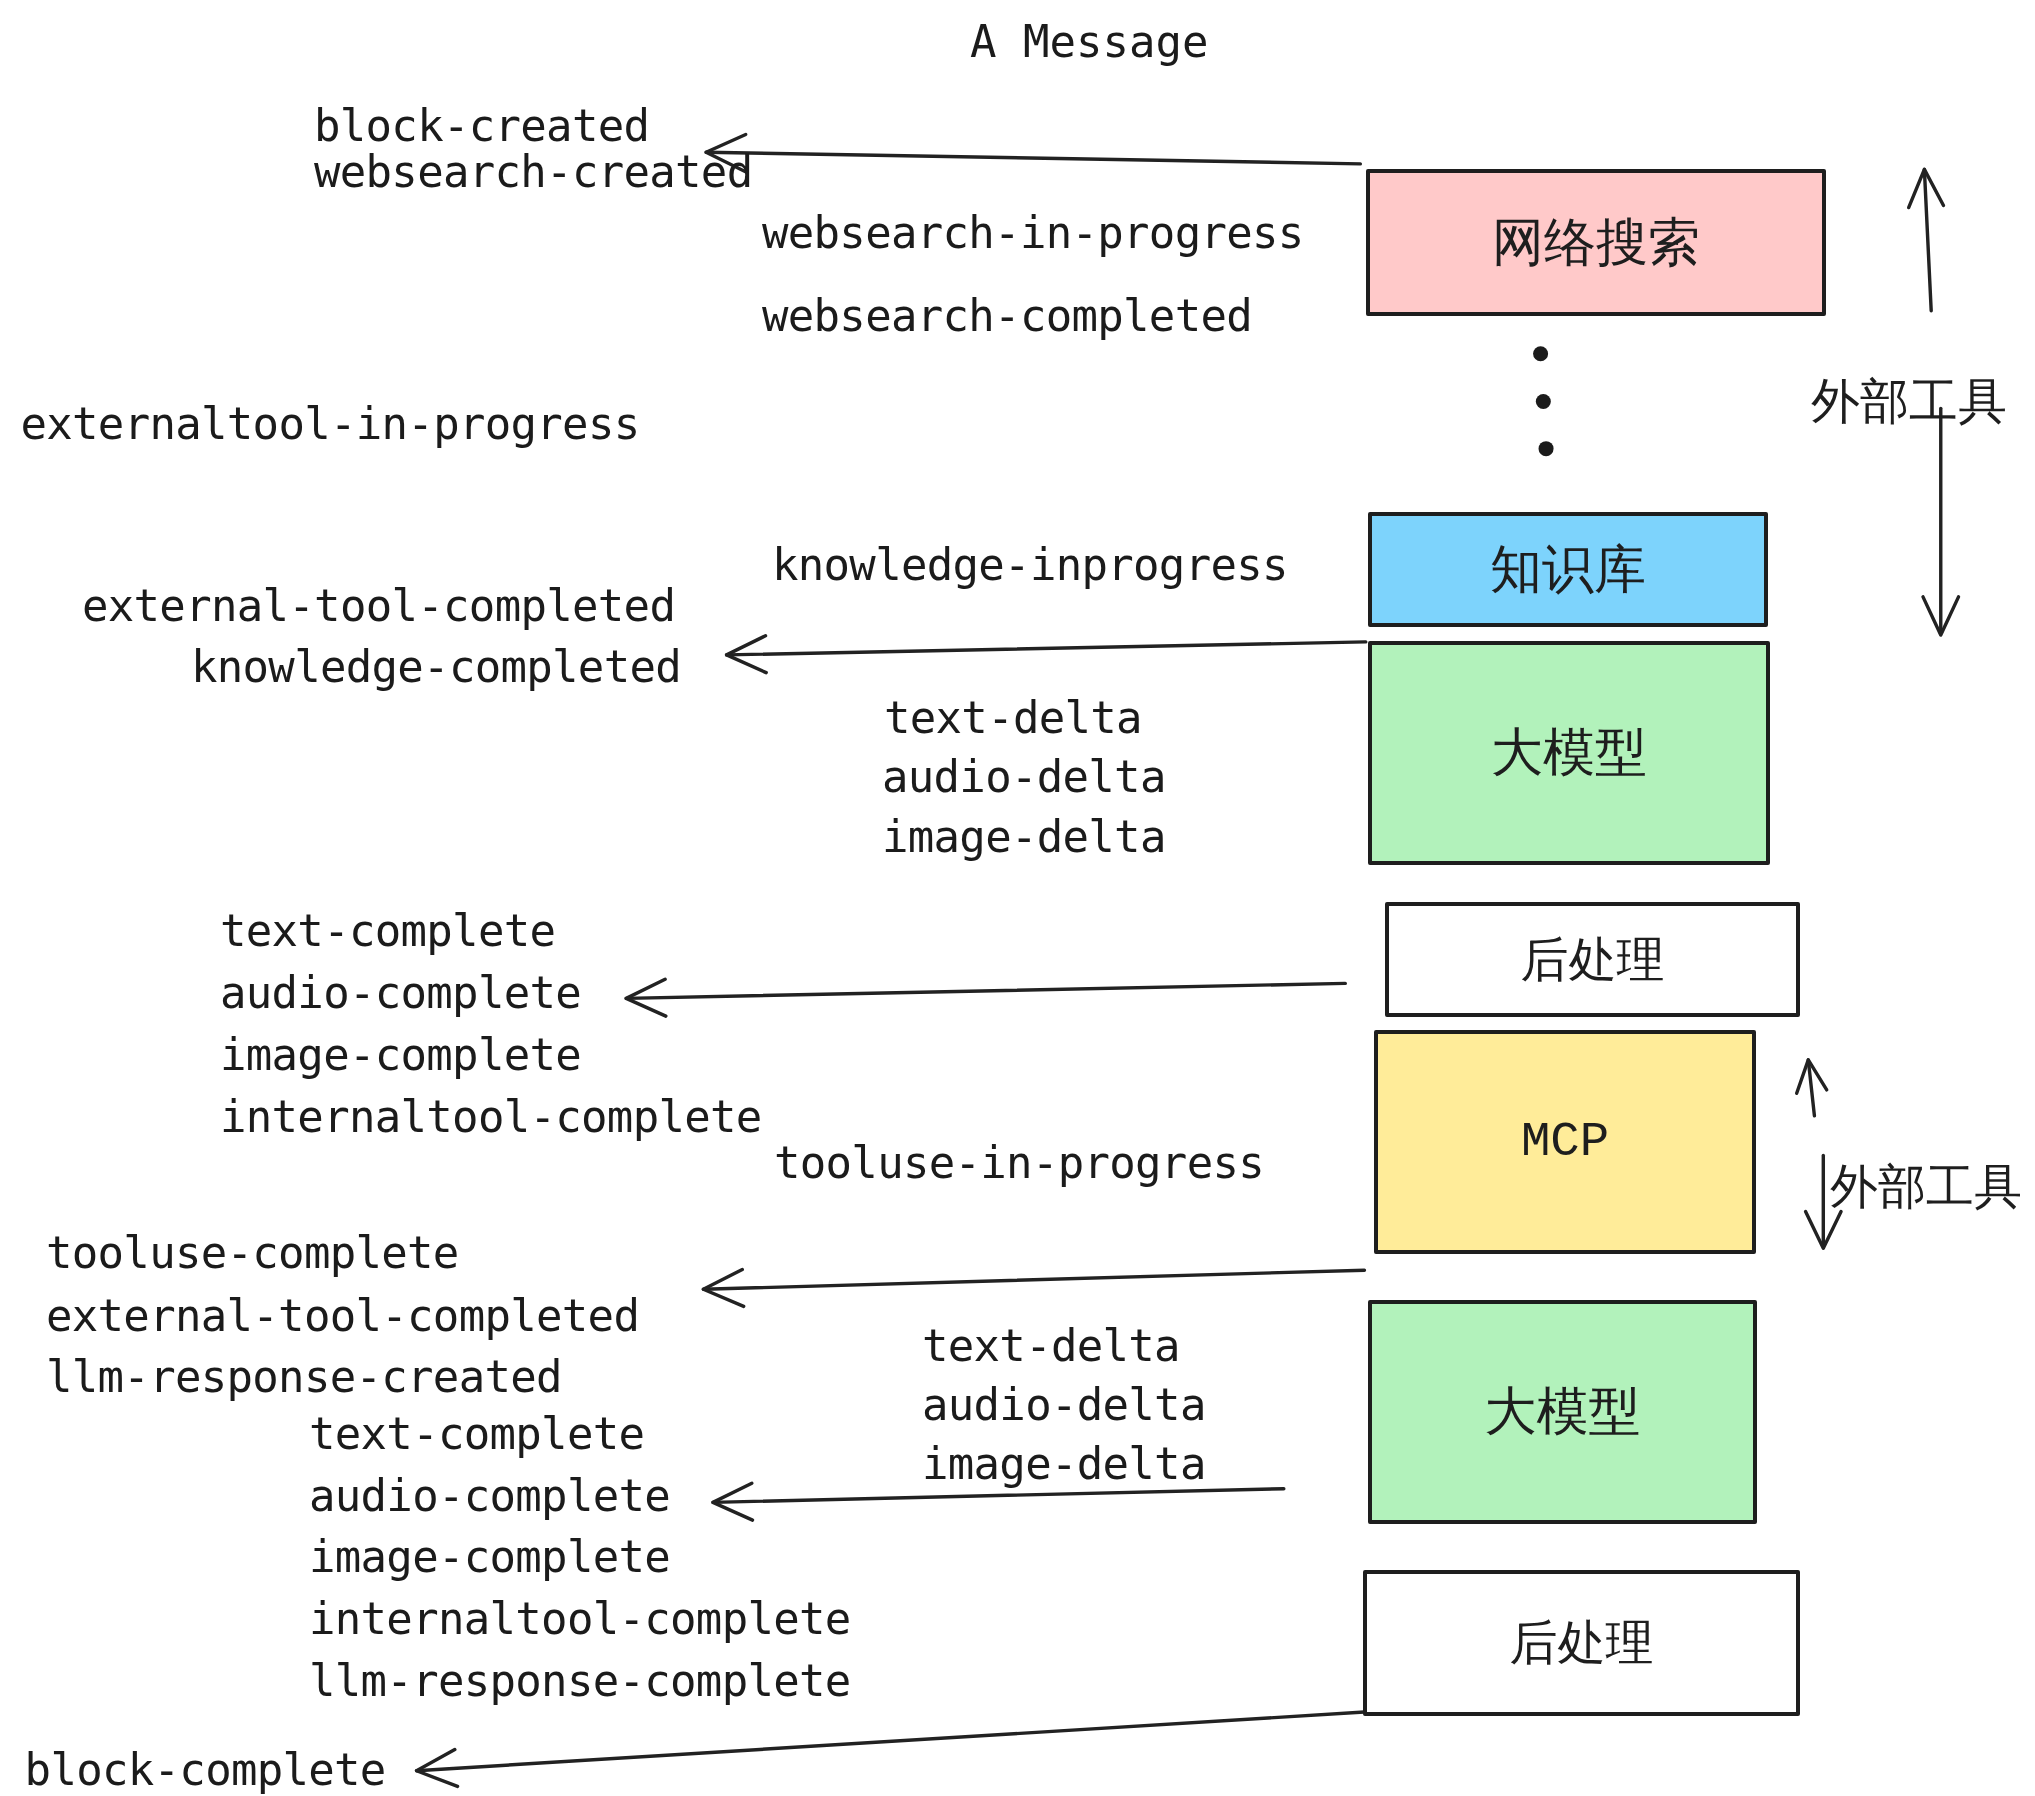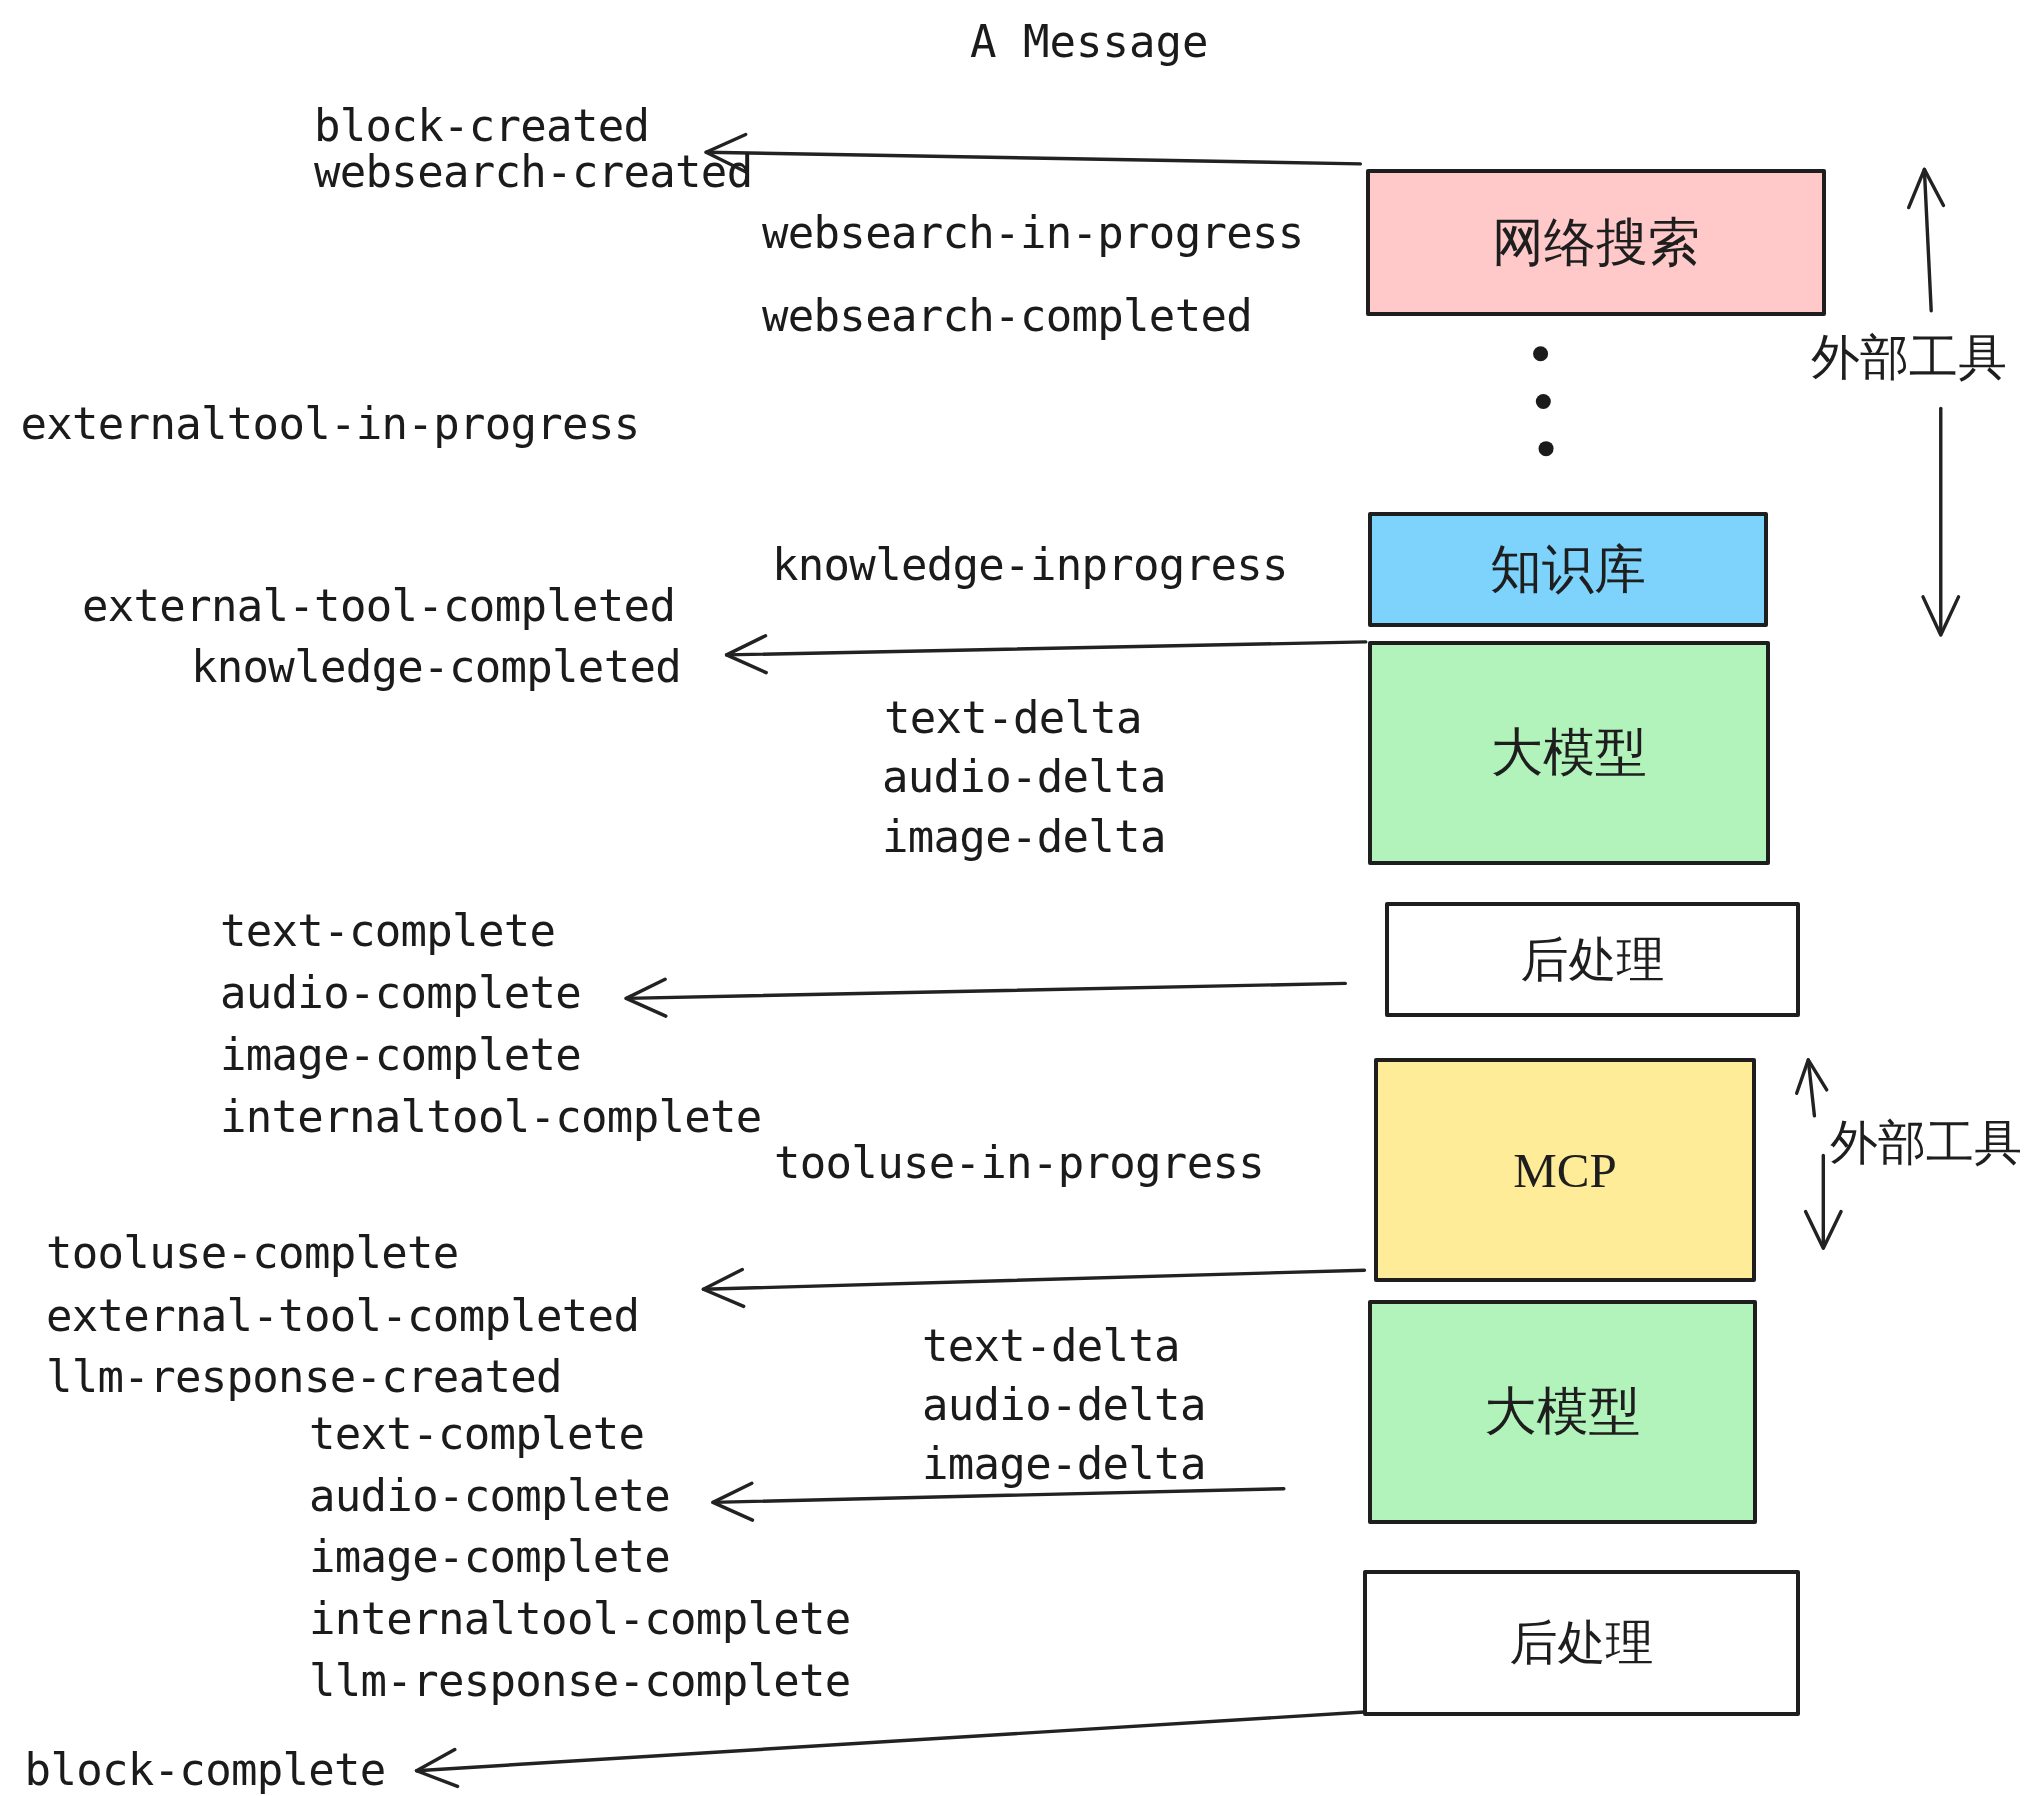--- a/index.html
+++ b/index.html
@@ -9,24 +9,24 @@
   }
   .arrows{position:absolute;left:0;top:0;width:2035px;height:1796px;}
   .title{position:absolute;left:970px;top:16px;font-size:44px;white-space:nowrap;}
   .evt{position:absolute;font-size:44px;line-height:1.1;white-space:nowrap;letter-spacing:-0.7px;}
   .box{
     position:absolute;border:4.1px solid #1e1e1e;border-radius:2px;
     display:flex;align-items:center;justify-content:center;
     font-family:"DejaVu Sans","Liberation Sans",sans-serif;
     font-size:52px;color:#1e1e1e;box-sizing:border-box;white-space:nowrap;
   }
-  .box.mono{font-family:Liberation Serif, serif;font-size:49px;margin-top:28px;}
+  .box.mono{font-family:Liberation Mono, monospace;font-size:49px;}
   .side-label{
     position:absolute;font-family:"DejaVu Sans","Liberation Sans",sans-serif;
-    font-size:49px;color:#1e1e1e;white-space:nowrap;
+    font-size:49px;color:#1e1e1e;white-space:nowrap;margin-top:44px;
   }
 </style>
 </head>
 <body>
 
 <div class="canvas">
 
   <svg class="arrows" viewBox="0 0 2980 2630" fill="none" stroke="#222222" stroke-width="5" stroke-linecap="round" stroke-linejoin="round">
 
     <g>

